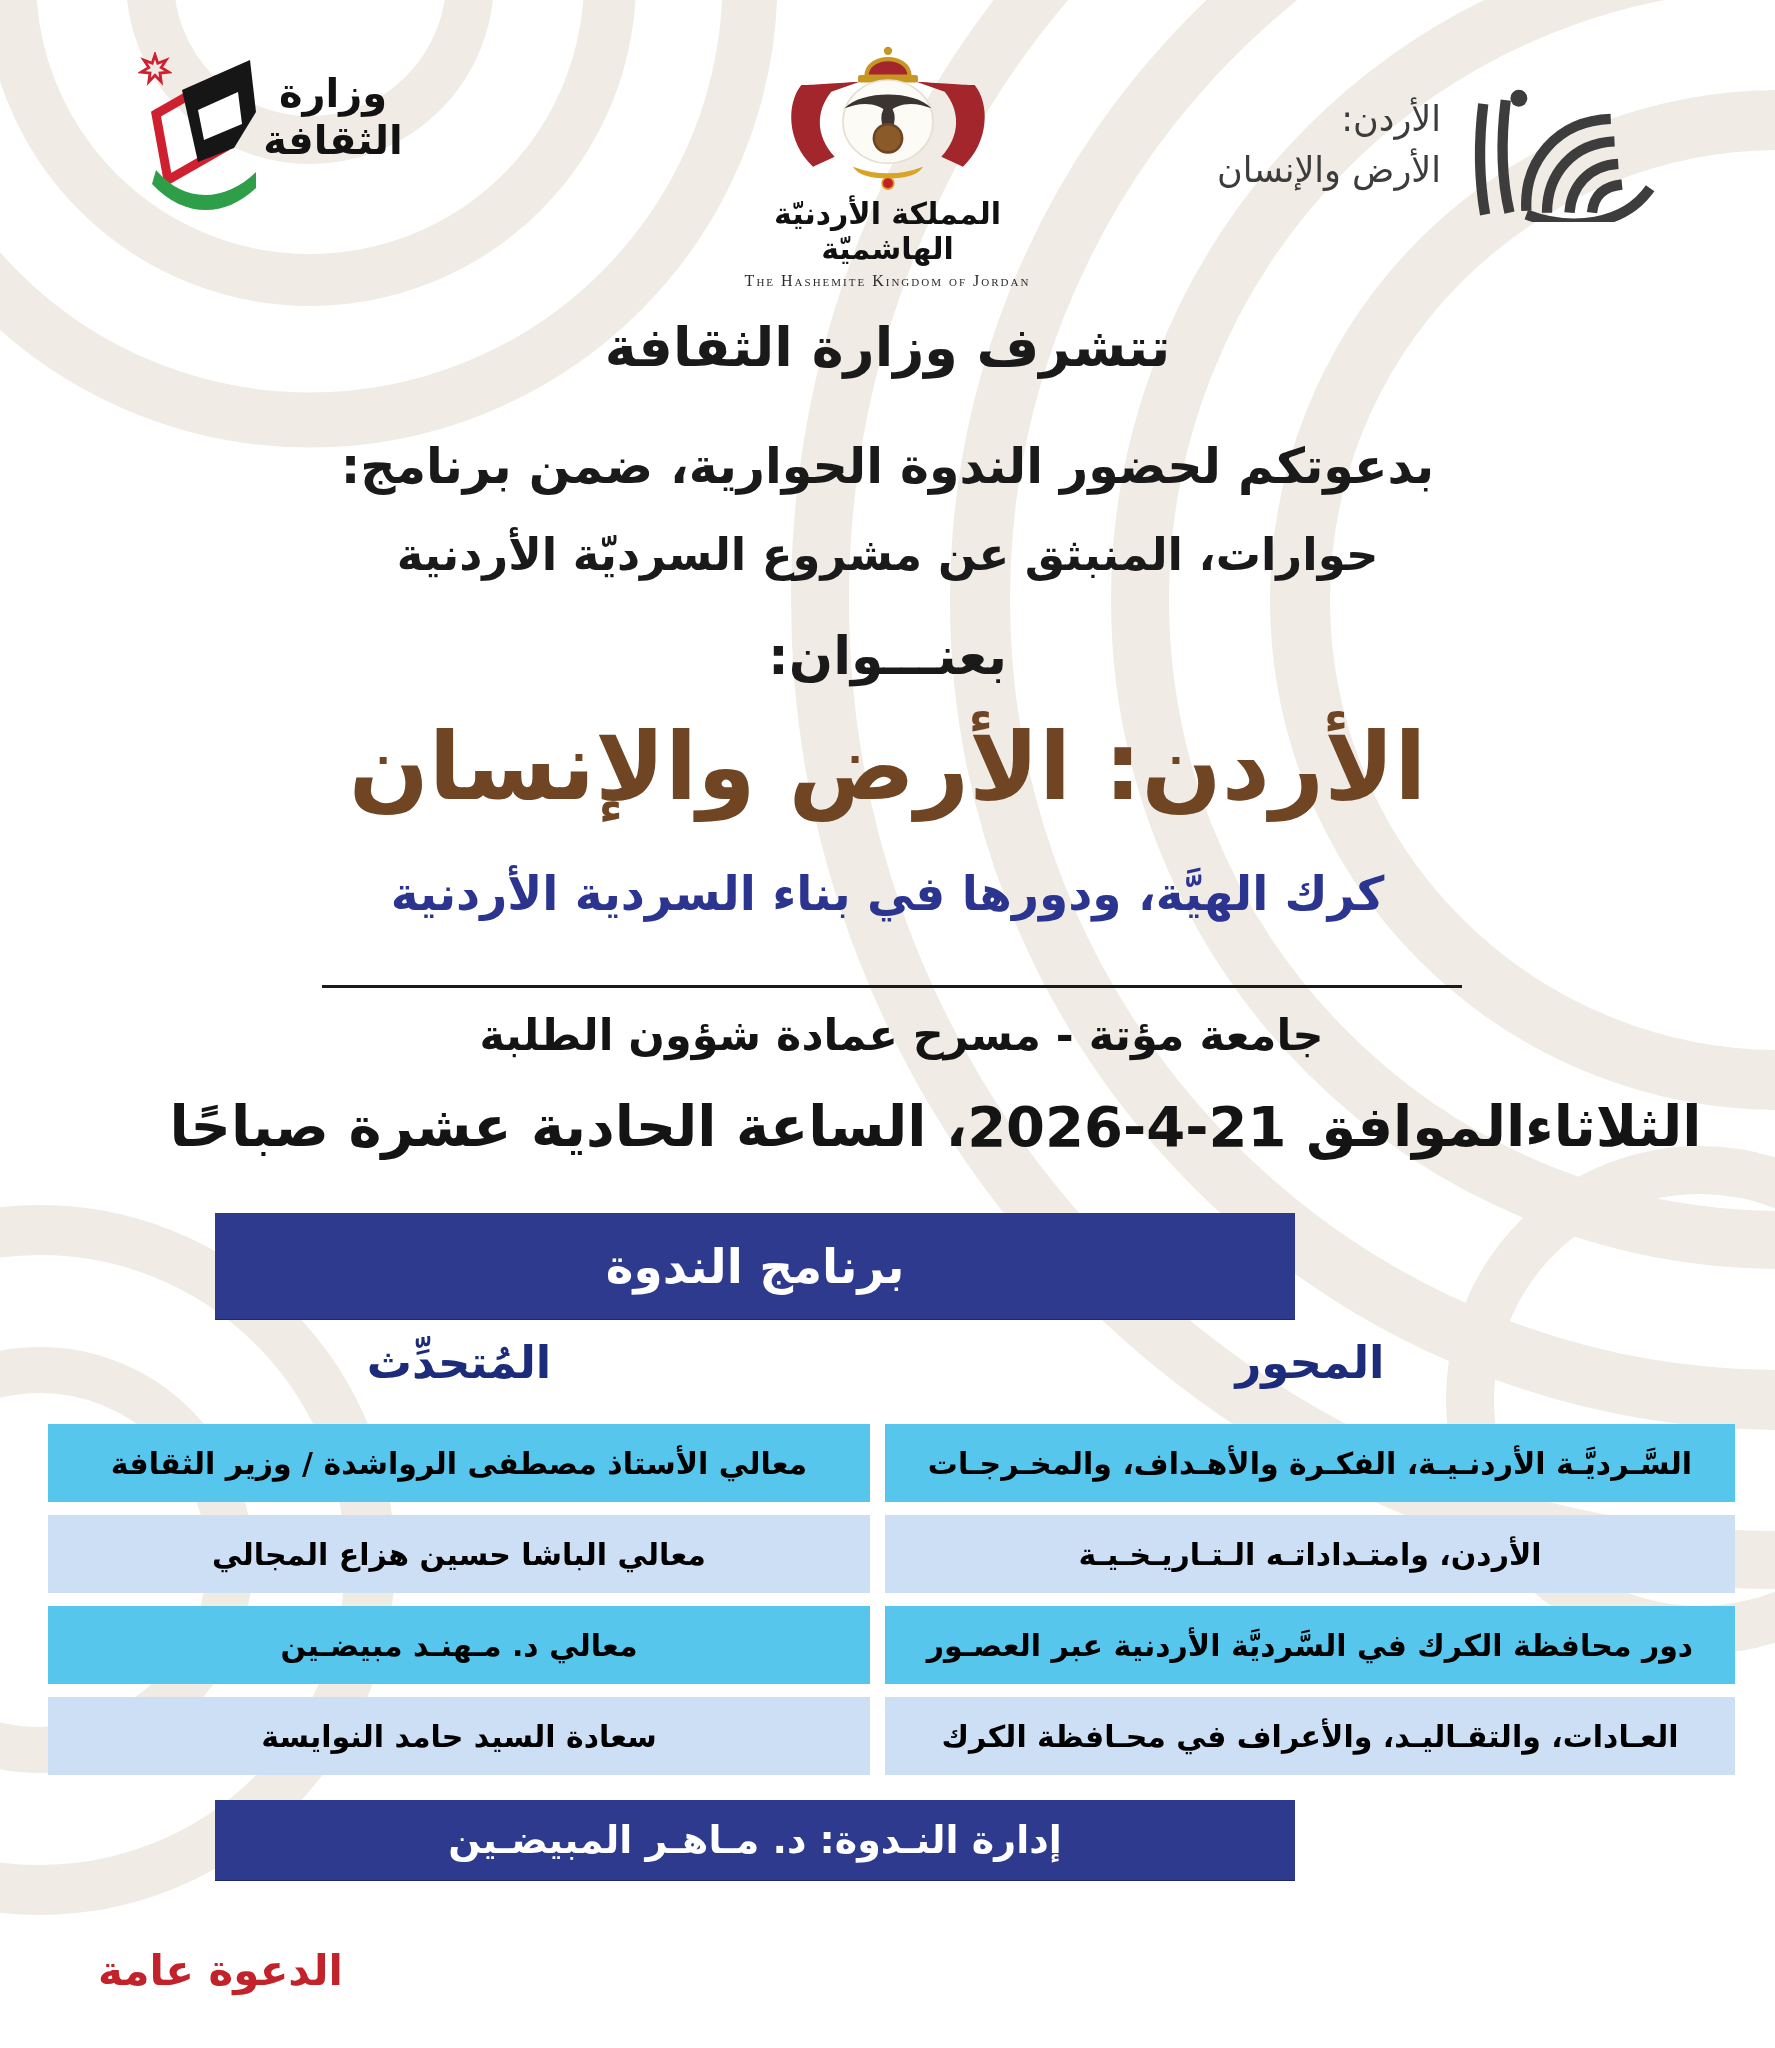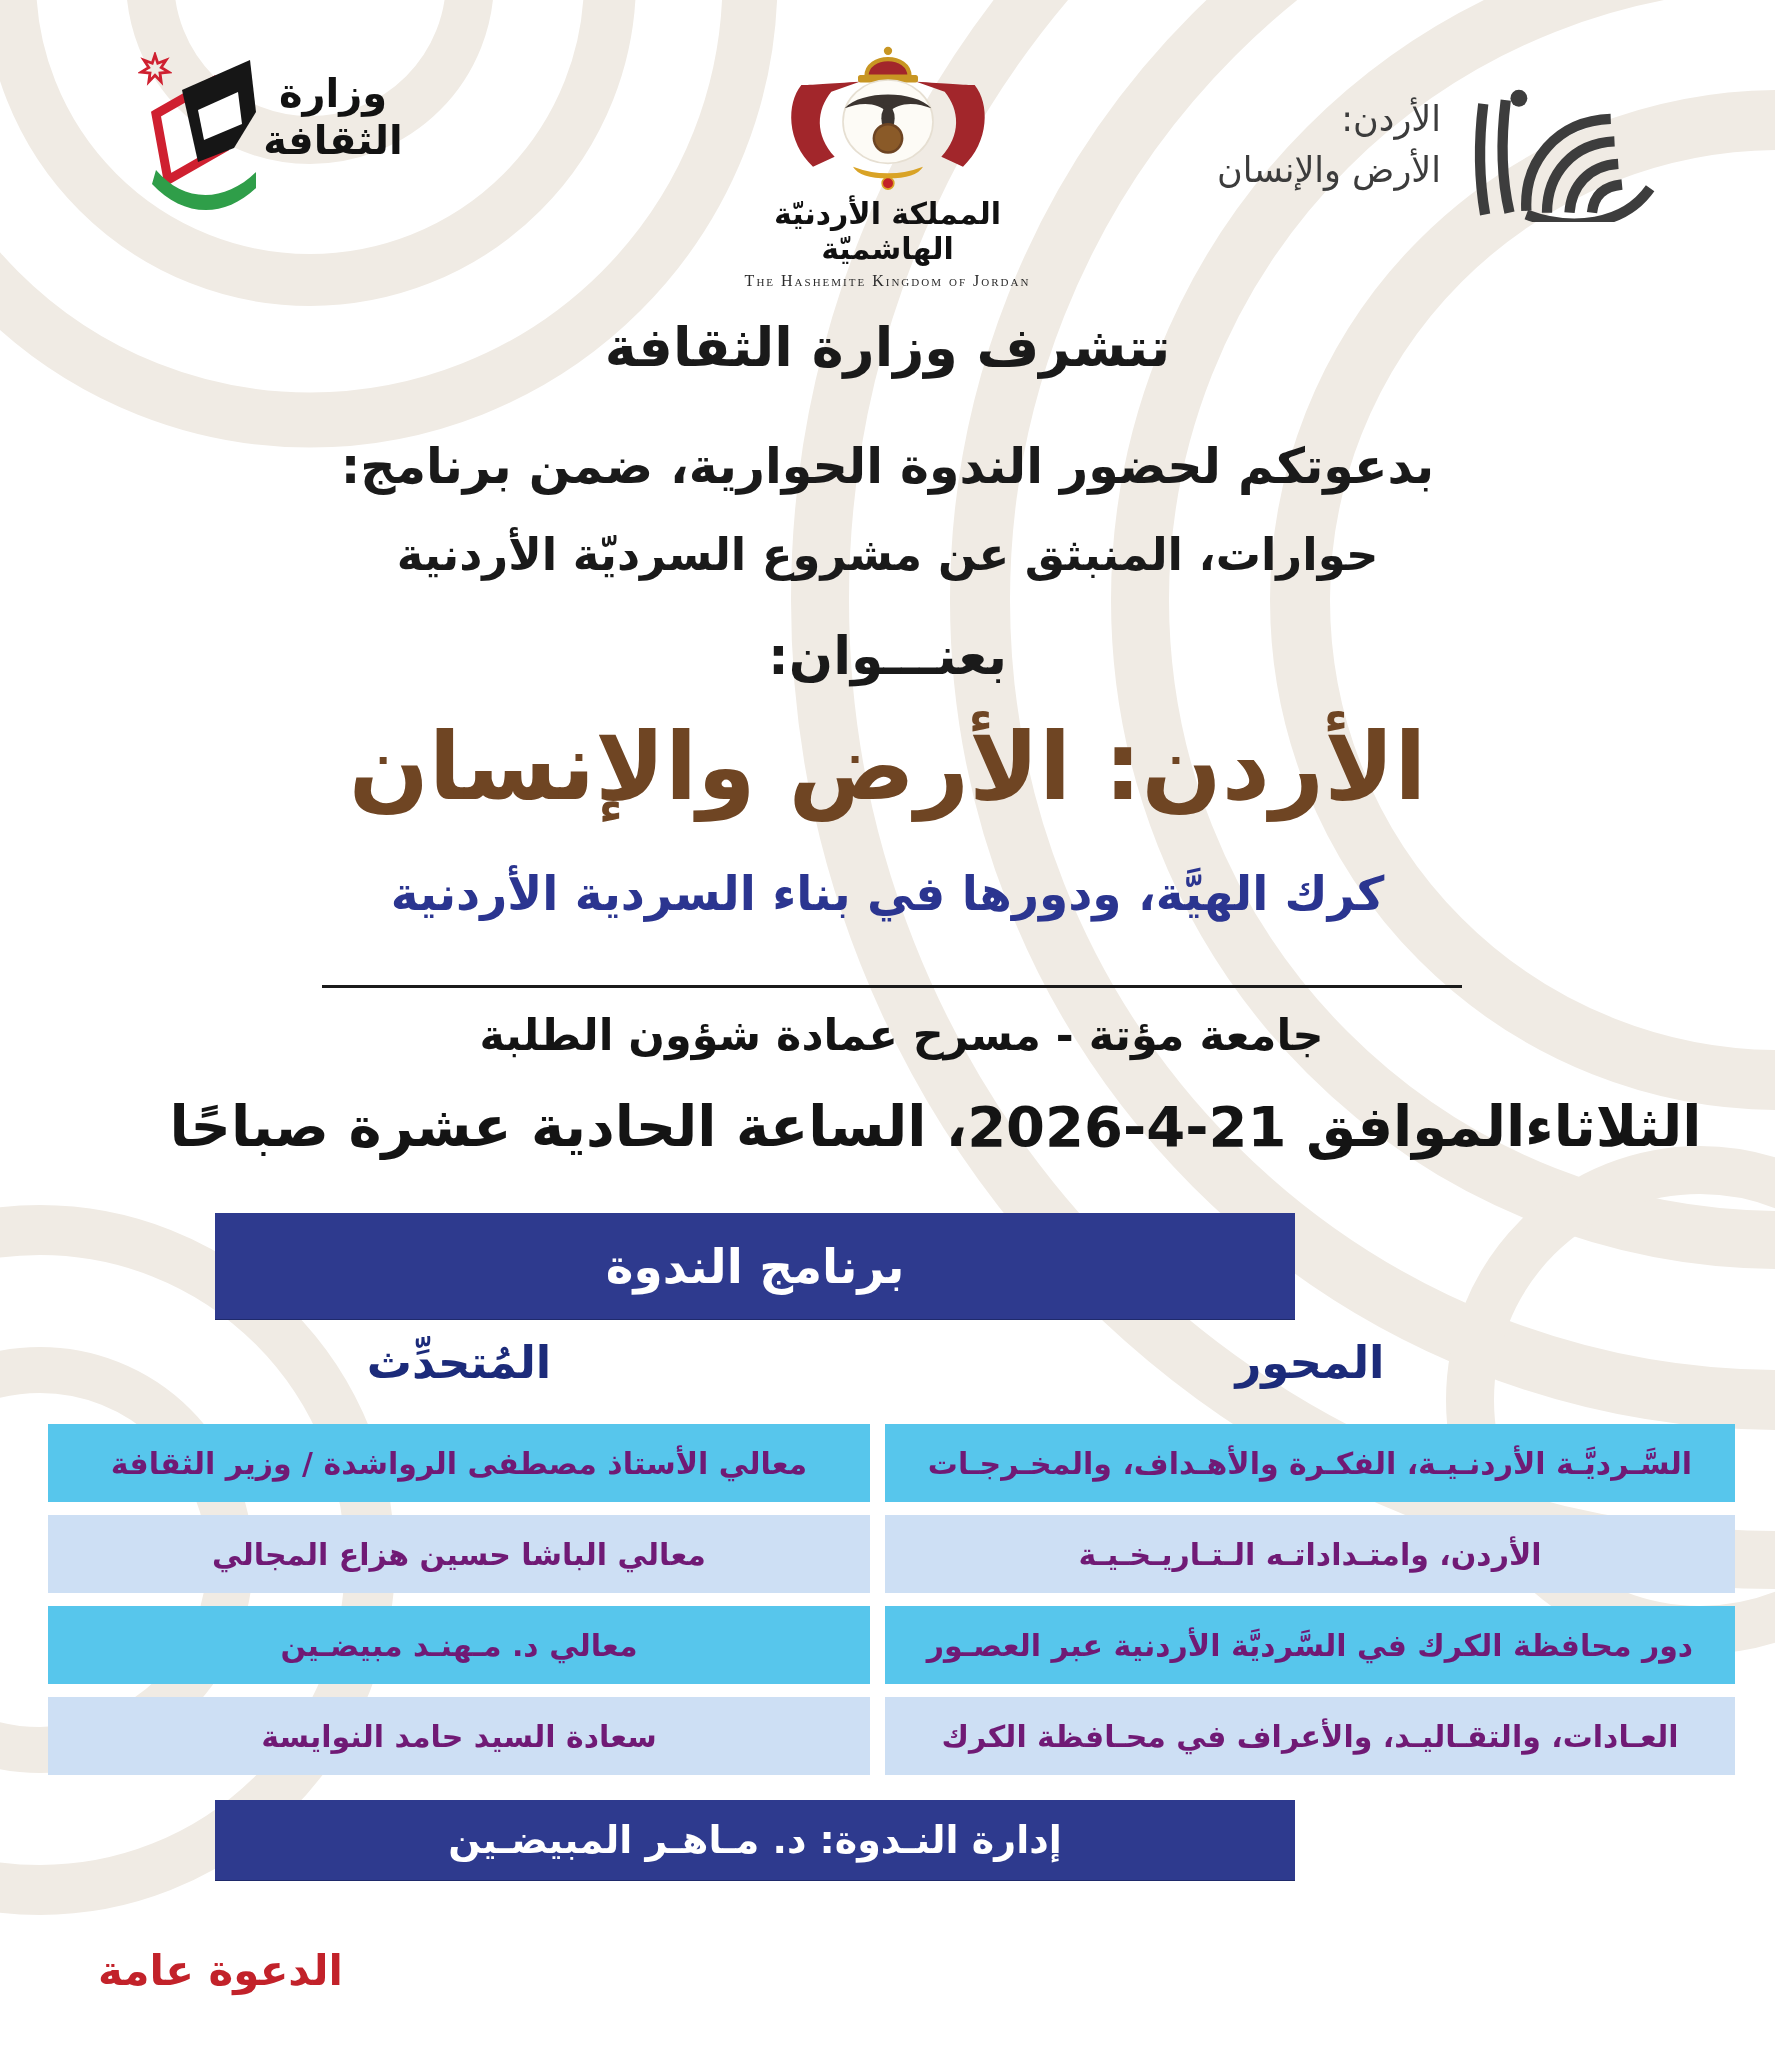--- a/index.html
+++ b/index.html
@@ -60,21 +60,21 @@
   .col-header{
     position:absolute;text-align:center;font-size:45px;font-weight:bold;
     color:var(--text-navy,#1c2b7a);direction:rtl;
   }
   .col-header.topic{left:885px;width:850px;}
   .col-header.speaker{left:48px;width:822px;}
   .program-table{left:48px;top:1424px;width:1687px;display:flex;flex-direction:column;gap:13px;direction:rtl;}
   .program-row{display:flex;gap:15px;height:78px;}
   .cell{
     display:flex;align-items:center;justify-content:center;
-    font-weight:bold;font-size:30px;color:#701a75;direction:rtl;
+    font-weight:bold;font-size:30px;color:#000000;direction:rtl;
     padding:16px 18px;box-sizing:border-box;
   }
   .cell.topic{width:850px;}
   .cell.speaker{width:822px;}
   .row-cyan  .cell{background:var(--row-cyan,#57c6ec);}
   .row-light .cell{background:var(--row-light,#cddff4);}
 
   .footer-note{
     left:98px;top:1946px;font-size:42px;font-weight:bold;
     color:var(--note-red,#c2222a);direction:rtl;

